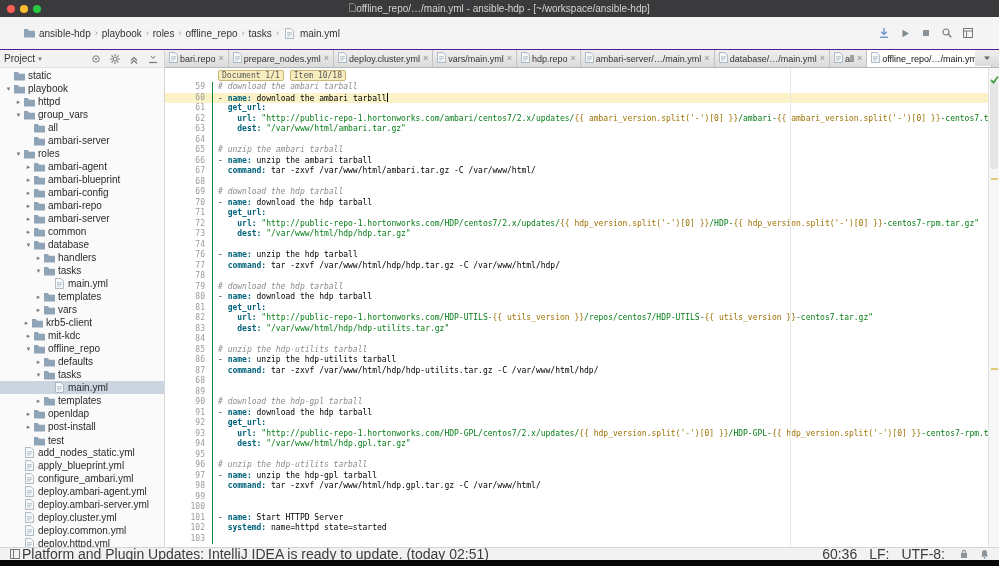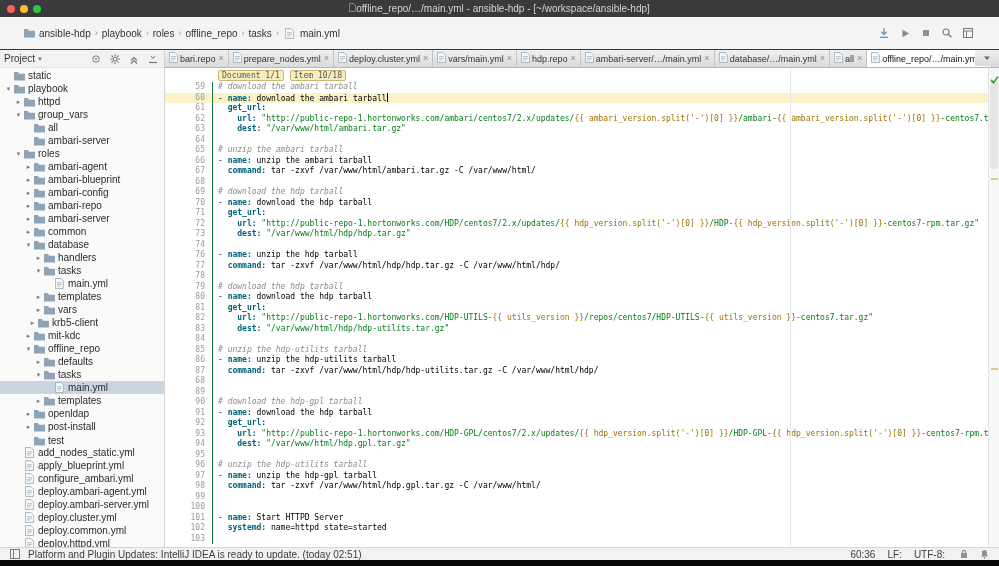--- a/index.html
+++ b/index.html
@@ -57,21 +57,21 @@
   .sg-c{color:#8C8C8C;font-style:italic}
   .sg-j{color:#9E7103}
   .caret{display:inline-block;width:1px;height:9px;background:#000;vertical-align:-1px}
   .marginline{position:absolute;left:625px;top:0;bottom:0;width:1px;background:#E7E7E7;pointer-events:none}
   .stripe{position:absolute;right:0;top:0;bottom:0;width:11px;background:#F7F7F7;border-left:1px solid #E3E3E3}
   .okbadge{position:absolute;top:2px;left:1px}
   .thumb{position:absolute;left:1px;right:1px;top:13px;height:88px;background:rgba(0,0,0,0.07);border-radius:2px}
   .tick{position:absolute;left:2px;width:7px;height:2px;background:#E3C77B}
 
   
-  .statusbar{height:13px;flex:none;background:#F2F2F2;border-top:1px solid #D5D5D5;display:flex;align-items:center;font-size:10px;color:#3c3c3c;padding:0 8px;gap:6px}
+  .statusbar{height:13px;flex:none;background:#F2F2F2;border-top:1px solid #D5D5D5;display:flex;align-items:center;font-size:14px;color:#3c3c3c;padding:0 8px;gap:0}
   .sb-spacer{flex:1}
   .sb-right{display:flex;align-items:center;gap:12px}
   .sb-icons{display:flex;align-items:center;gap:6px}
   .dock{height:6px;flex:none;background:#060606}
 </style>
 </head>
 <body>
 
 <div class="window">
 
@@ -356,21 +356,21 @@
           </div>
           <div class="trow" style="padding-left: 34px;">
             <span class="arrow">▸</span>
             <span class="ticon">
               <svg width="11" height="10" viewBox="0 0 14 12">
                 <path fill="#90A4B7" d="M0 1h5l1.6 2H14v8.6H0z"></path>
               </svg>
             </span>
             <span class="tlabel">vars</span>
           </div>
-          <div class="trow" style="padding-left: 28px;">
+          <div class="trow" style="padding-left: 22px;">
             <span class="arrow">▸</span>
             <span class="ticon">
               <svg width="11" height="10" viewBox="0 0 14 12">
                 <path fill="#90A4B7" d="M0 1h5l1.6 2H14v8.6H0z"></path>
               </svg>
             </span>
             <span class="tlabel">krb5-client</span>
           </div>
           <div class="trow" style="padding-left: 24px;">
             <span class="arrow">▸</span>

